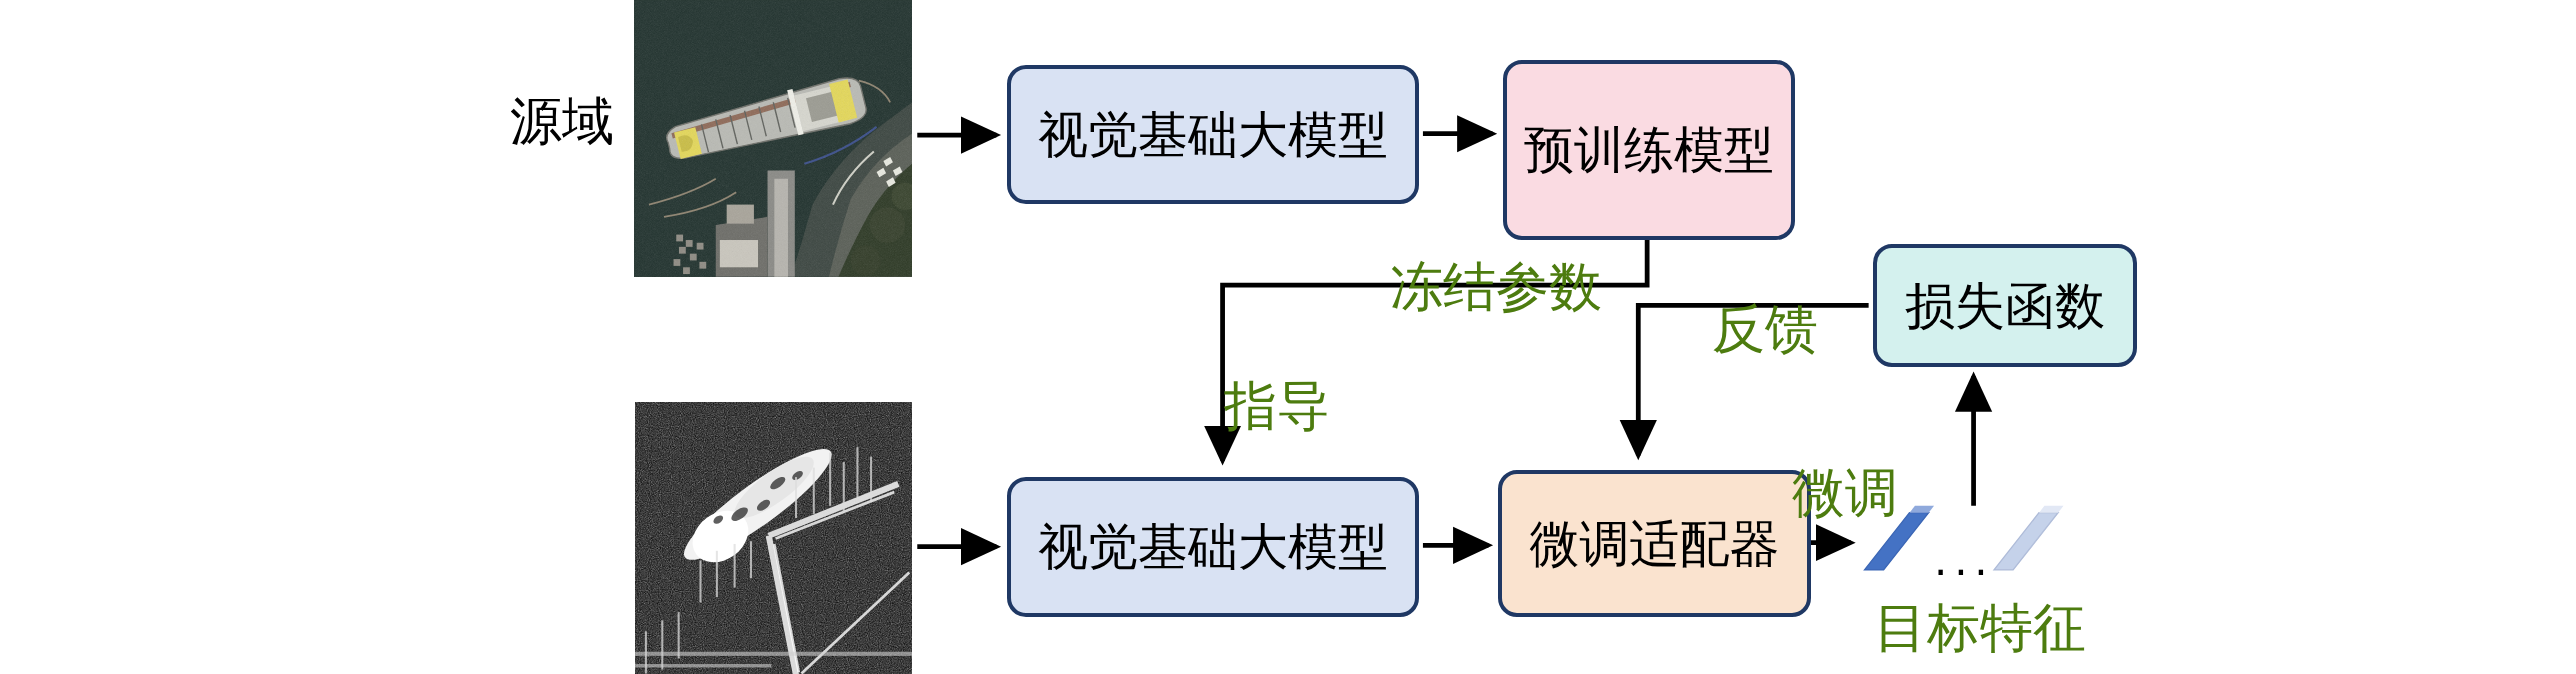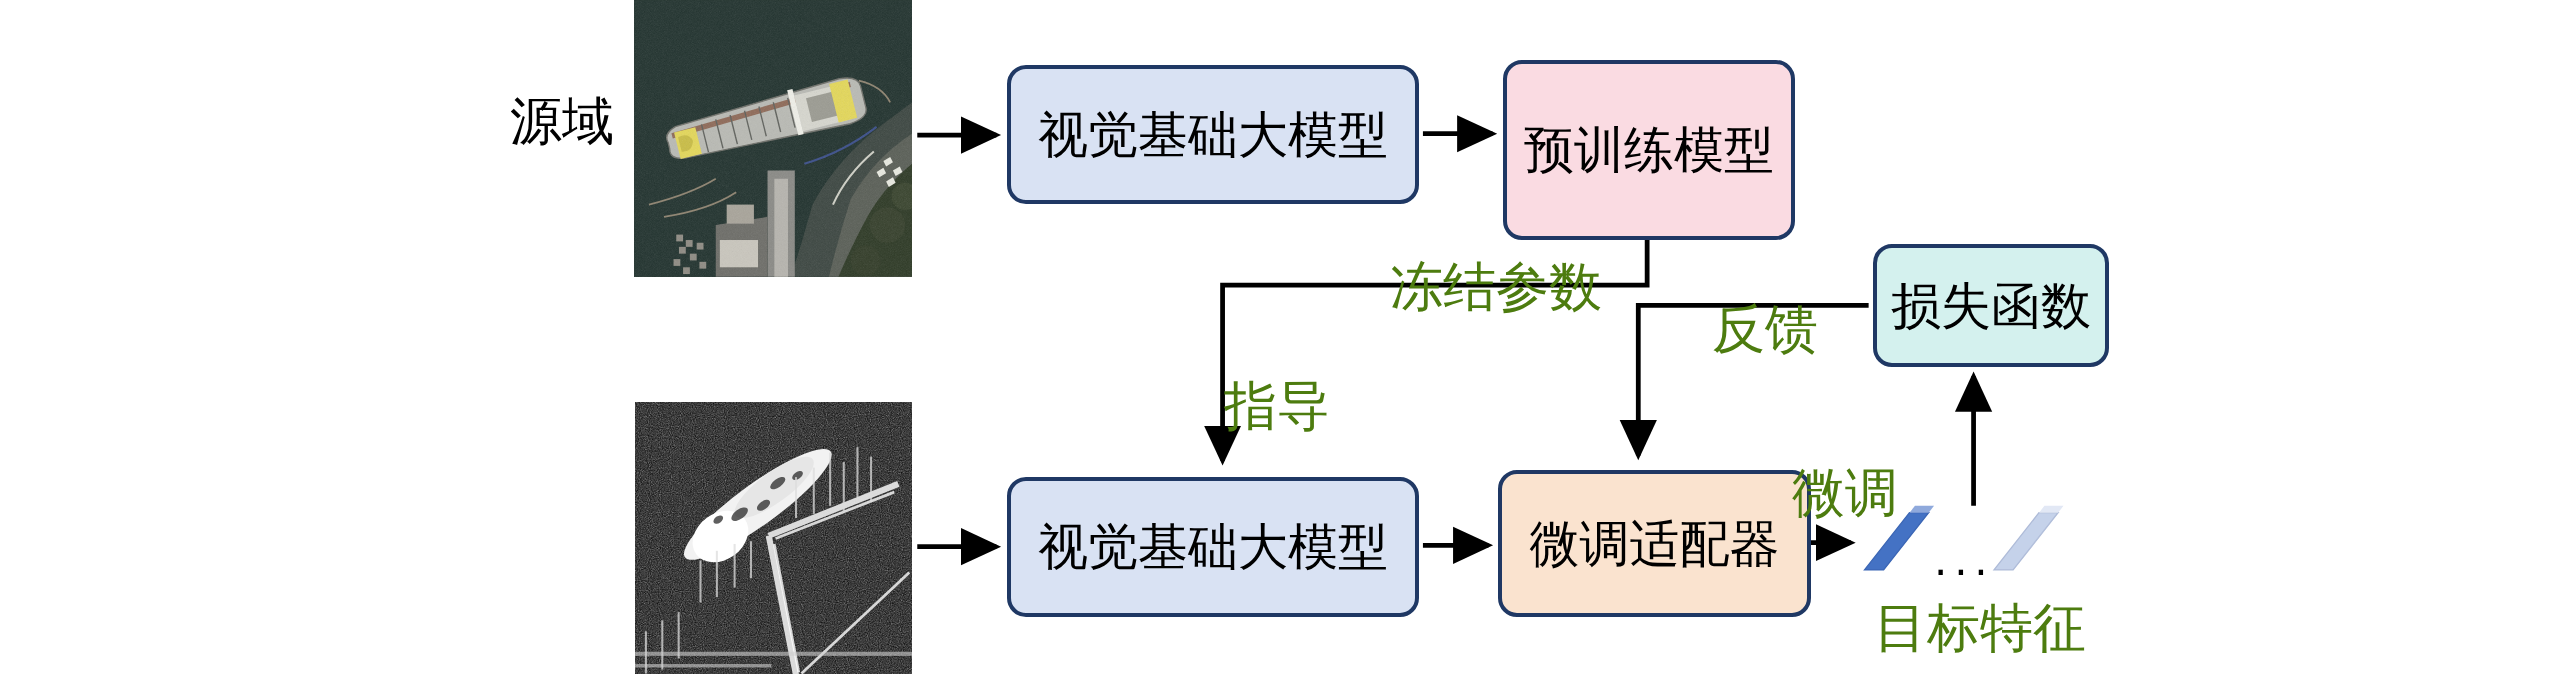--- a/index.html
+++ b/index.html
@@ -4,21 +4,21 @@
 <style>
   html,body{margin:0;padding:0;background:#ffffff;}
   body{font-family:"DejaVu Sans","Liberation Sans",sans-serif;}
   #stage{position:relative;width:2576px;height:675px;background:#fff;overflow:hidden;}
   .node{position:absolute;box-sizing:border-box;display:flex;align-items:center;justify-content:center;
         border:4.1px solid #1f3864;border-radius:19px;}
   .node span{font-size:50px;color:#000;line-height:1;white-space:nowrap;
              font-family:"DejaVu Sans","Liberation Sans",sans-serif;}
   .vfm-top{left:1007px;top:65px;width:412px;height:139px;background:#d9e2f3;}
   .pretrain{left:1503px;top:60px;width:292px;height:180px;background:#fadbe2;}
-  .loss{left:1873px;top:244px;width:236px;height:123px;background:#d4f1ee;}
+  .loss{left:1873px;top:244px;width:264px;height:123px;background:#d4f1ee;}
   .vfm-bot{left:1007px;top:477px;width:412px;height:140px;background:#d9e2f3;}
   .adapter{left:1498px;top:470px;width:313px;height:147px;background:#fae3cf;}
 
   .sidelabel{position:absolute;font-size:52px;color:#000;white-space:nowrap;
              font-family:Liberation Serif, serif;}
   .lbl-source{left:510px;top:87px;}
   .lbl-target{left:502px;top:518px;}
 
   .edgelabel{position:absolute;font-size:53px;color:#4d7c0f;white-space:nowrap;
              font-family:"DejaVu Sans","Liberation Sans",sans-serif;}

